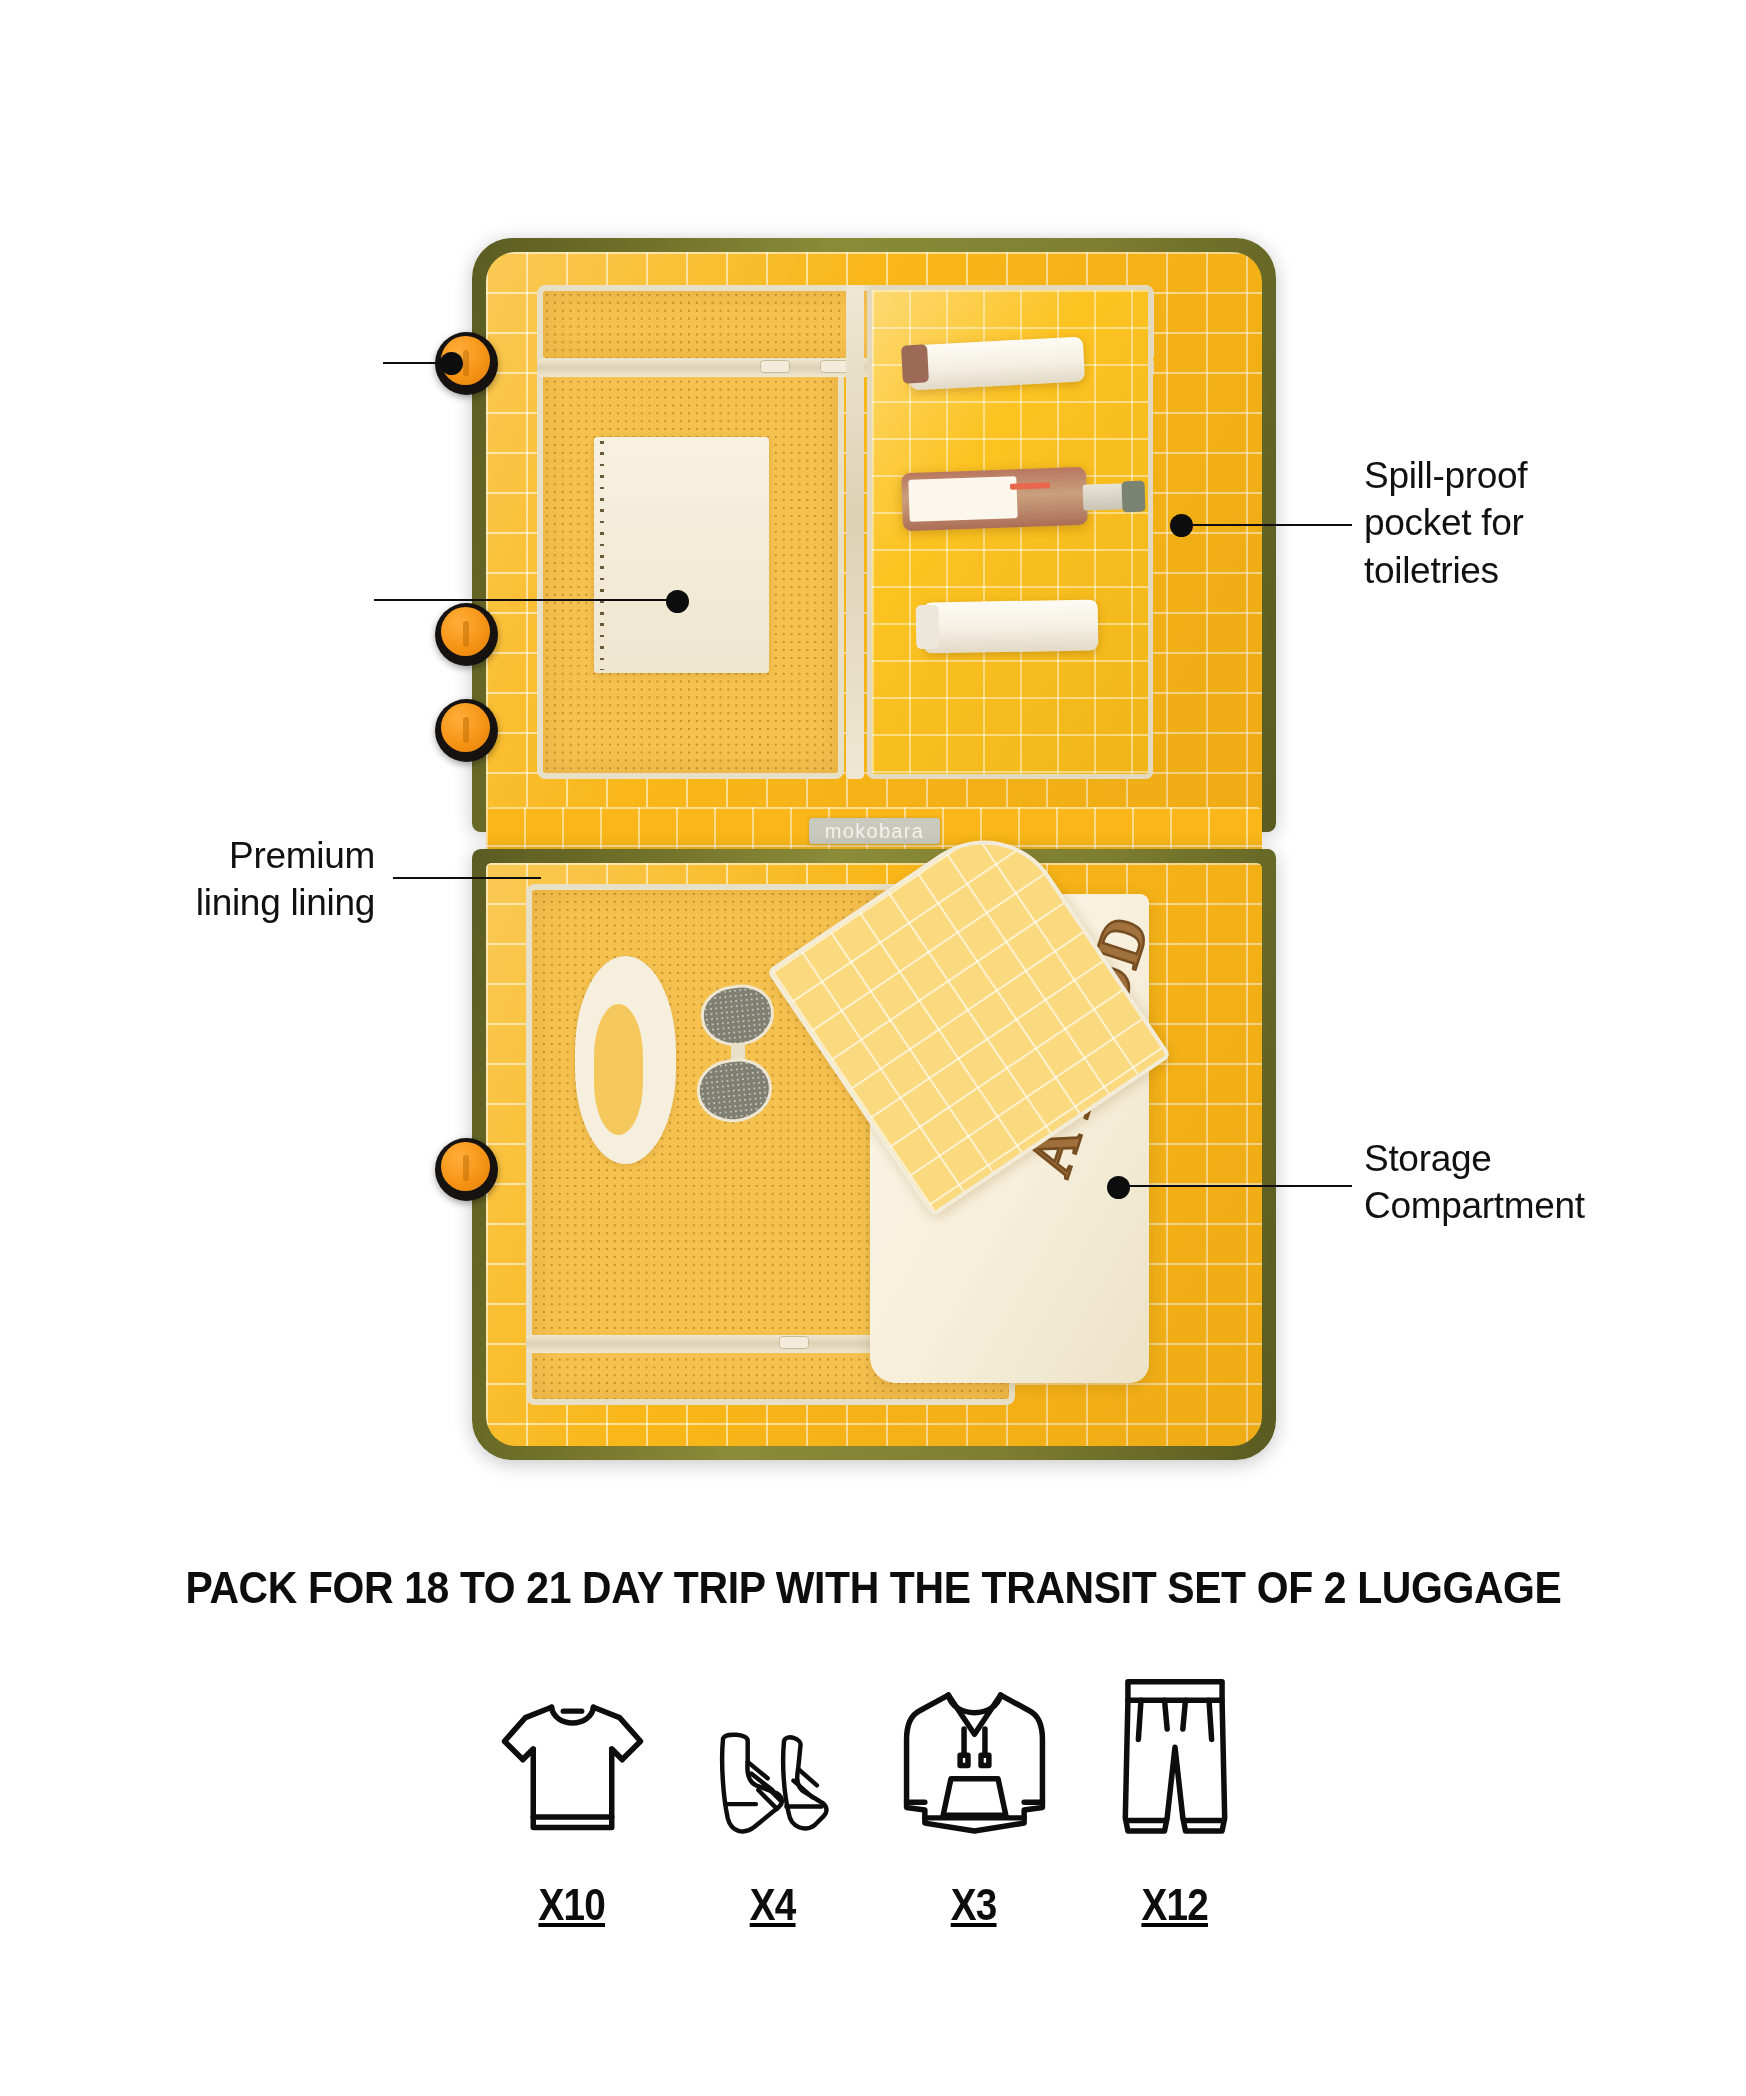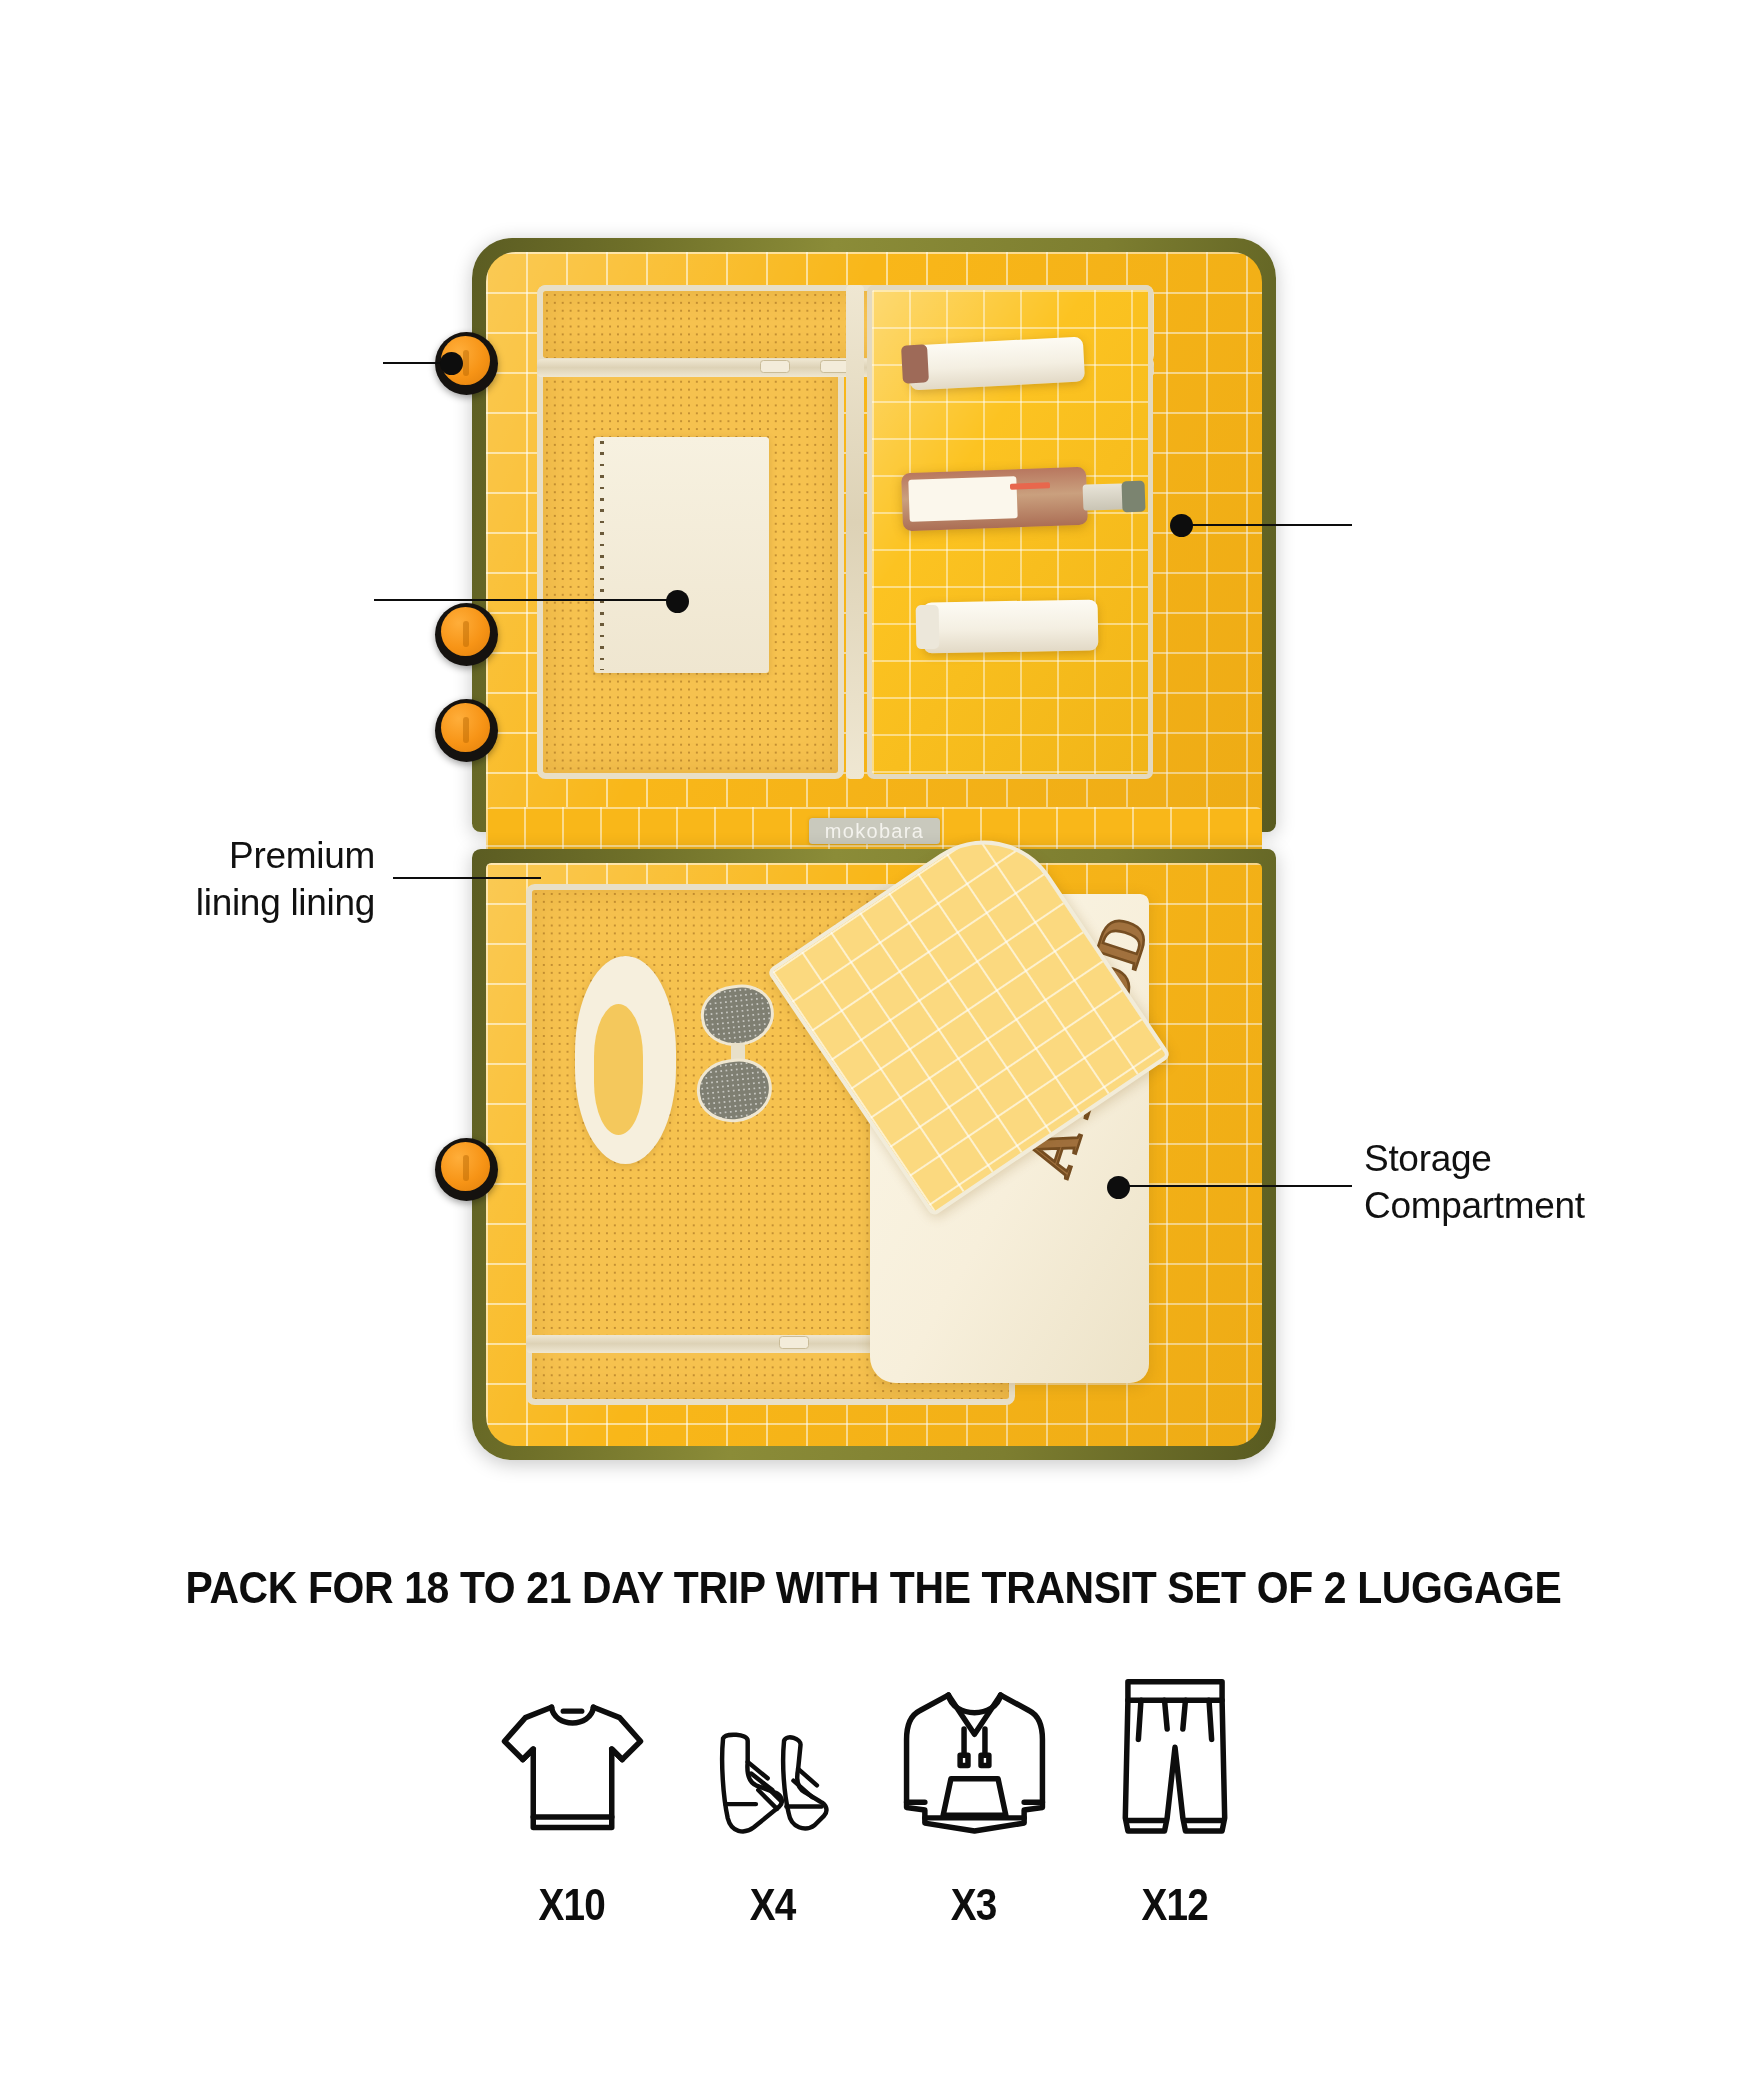--- a/index.html
+++ b/index.html
@@ -288,20 +288,21 @@
     letter-spacing: -0.4px;
     color: #0d0d0d;
     transform: scaleX(0.93);
   }
   #packRow {
     margin-top: 56px;
     display: flex;
     justify-content: center;
     align-items: flex-end;
     gap: 0;
+    text-decoration: underline;
   }
   .pack-item {
     width: 201px;
     display: flex;
     flex-direction: column;
     align-items: center;
   }
   .pack-icon { height: 175px; display: flex; align-items: flex-end; justify-content: center; }
   .pack-qty {
     margin-top: 35px;
@@ -397,20 +398,23 @@
   <div class="leader" style="left:383px; top:362px; width:68px;"></div>
   <div class="dot" style="left:440px; top:352px;"></div>
 
   <div class="leader" style="left:374px; top:599px; width:307px;"></div>
   <div class="dot" style="left:666px; top:590px;"></div>
 
   <div class="callout left" style="left:87px; top:832px; width:288px;">Premium
 lining lining</div>
   <div class="leader" style="left:393px; top:877px; width:148px;"></div>
 
+  <div class="callout right" style="left:1364px; top:452px; width:314px;">Spill-proof
+pocket for
+toiletries</div>
   <div class="leader" style="left:1181px; top:524px; width:171px;"></div>
   <div class="dot" style="left:1170px; top:514px;"></div>
 
   <div class="callout right" style="left:1364px; top:1135px; width:341px;">Storage
 Compartment</div>
   <div class="leader" style="left:1127px; top:1185px; width:225px;"></div>
   <div class="dot" style="left:1107px; top:1176px;"></div>
 
   <div id="packSection">
     <div id="packTitle">PACK FOR 18 TO 21 DAY TRIP WITH THE TRANSIT SET OF 2 LUGGAGE</div>

